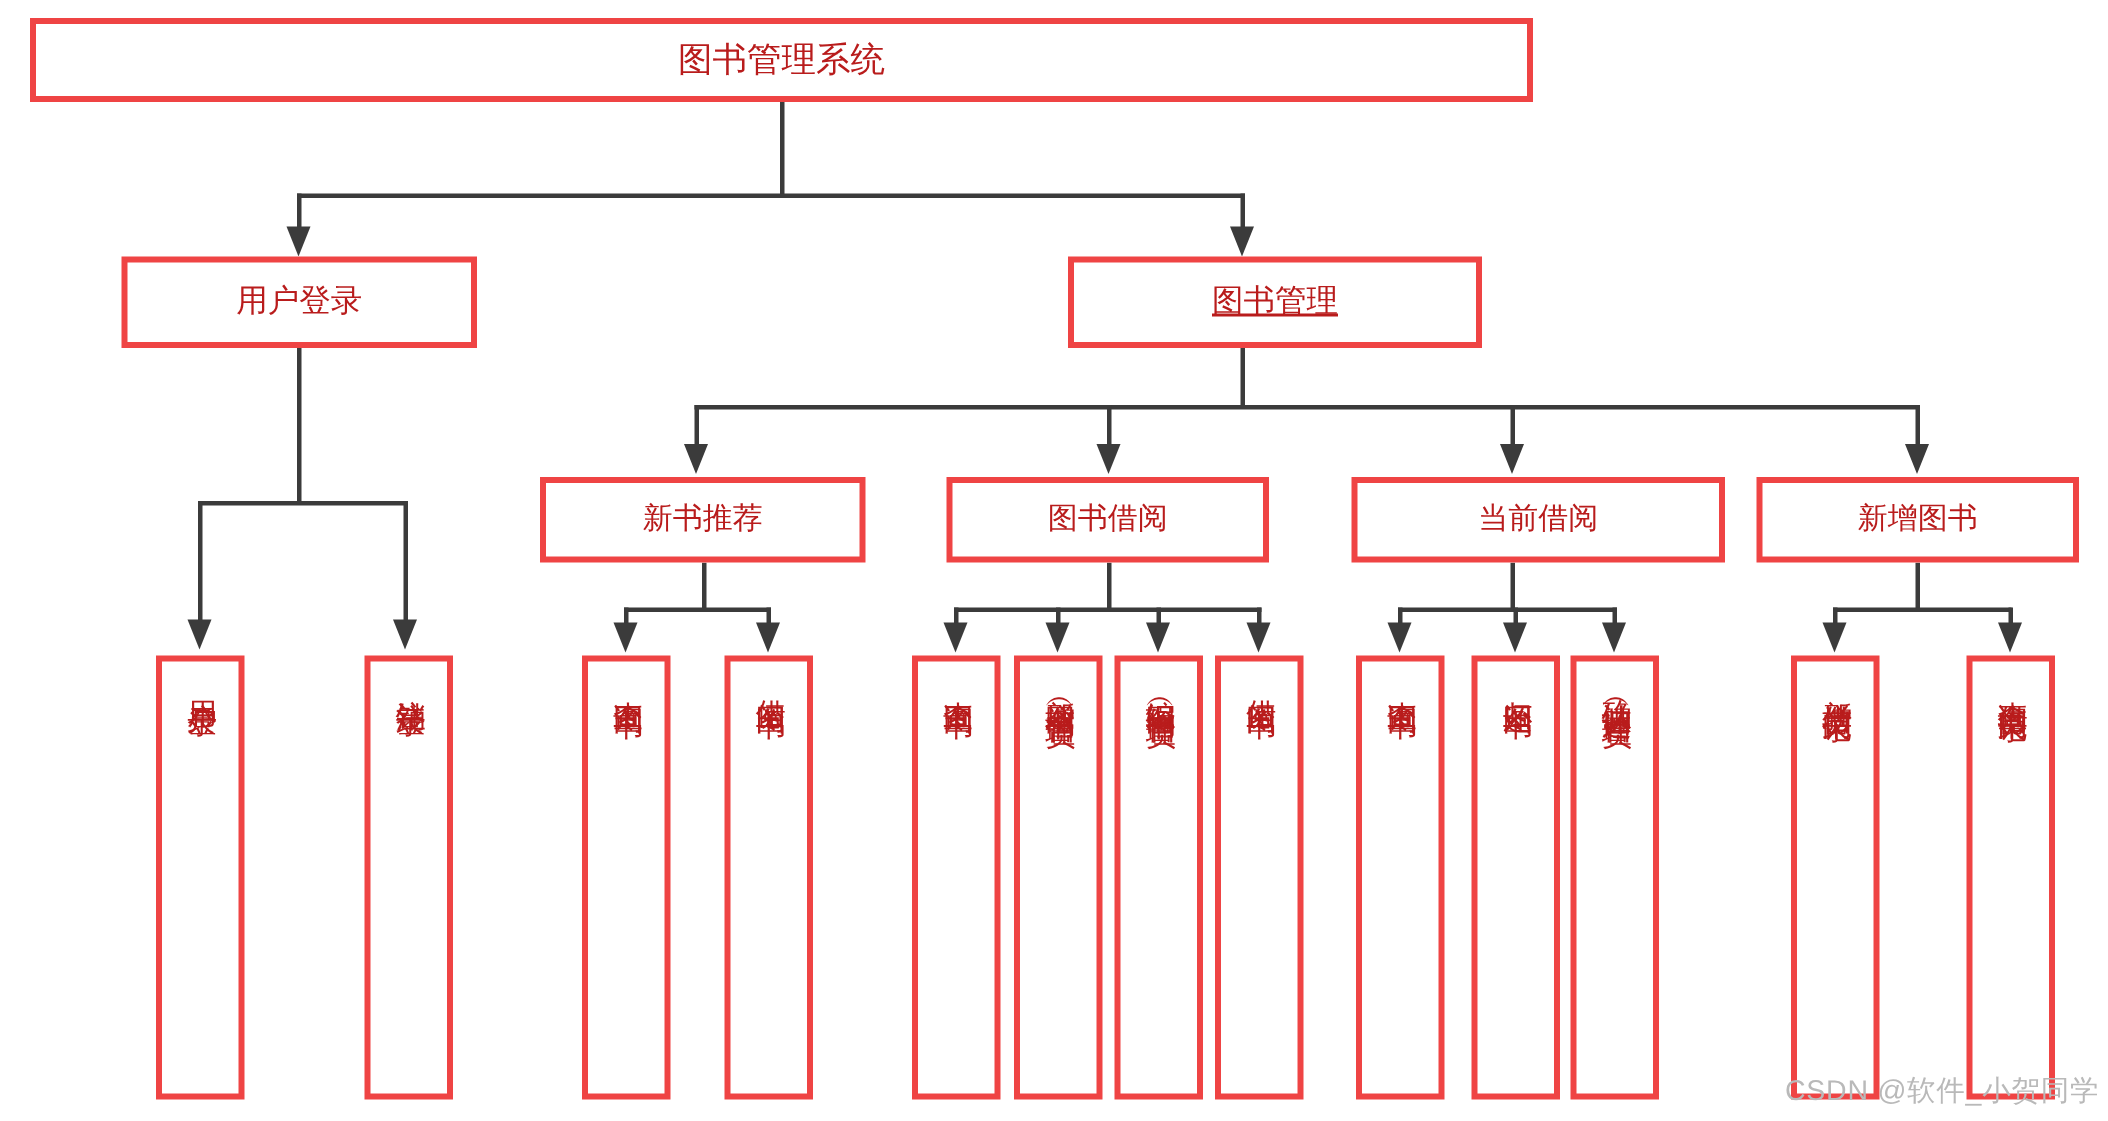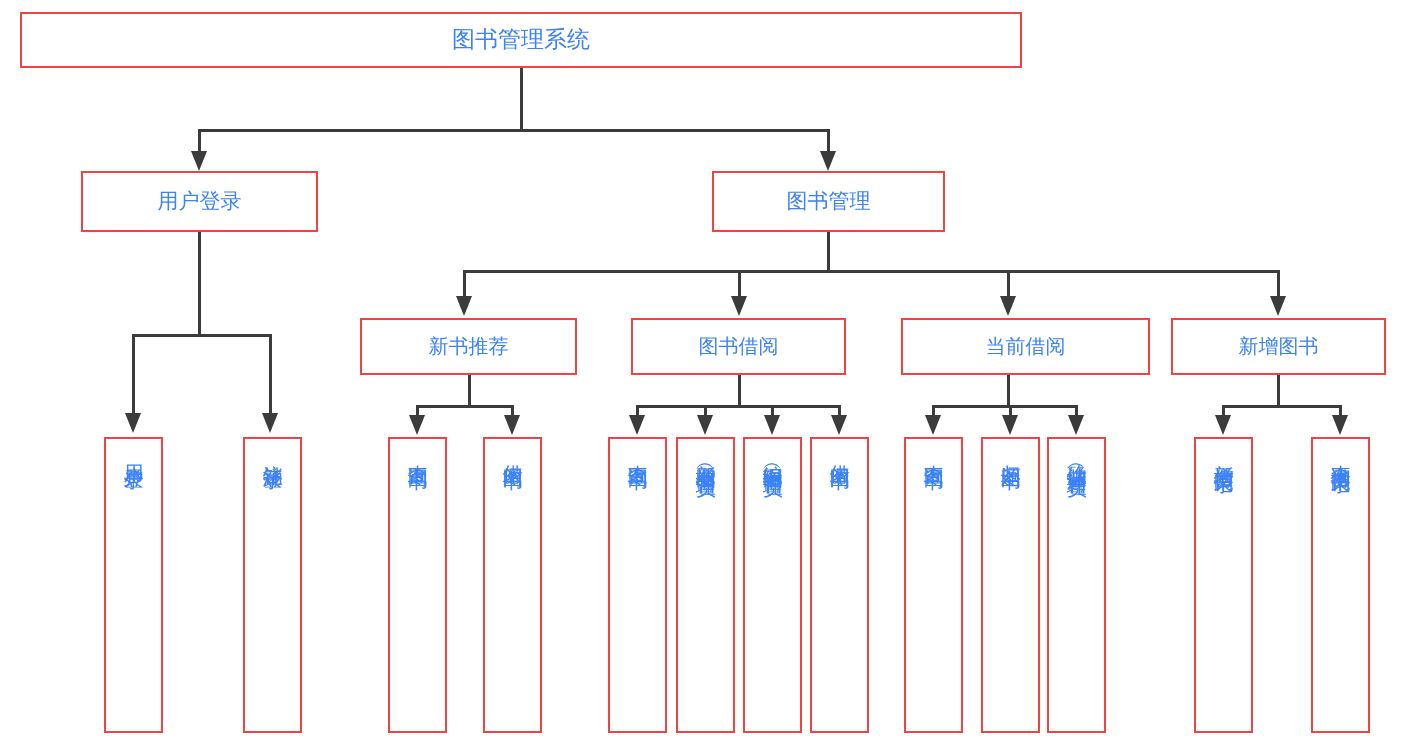--- a/index.html
+++ b/index.html
@@ -12,25 +12,25 @@
     width:1405px;
     height:747px;
     background:#ffffff;
     overflow:hidden;
   }
   
   .node{
     position:absolute;
     box-sizing:border-box;
     background:#ffffff;
-    border:2px solid #ef4444;
+    border:4px solid #ef4444;
     display:flex;
     align-items:center;
     justify-content:center;
-    color:#3b82f6;
+    color:#b91c1c;
     line-height:1.18;
     text-align:center;
   }
   .node.root{ font-size:23px; }
   .node.lvl1{ font-size:21px; }
   .node.lvl2{ font-size:20px; }
   
   .node.leaf{
     font-size:20px;
     align-items:flex-start;
@@ -129,21 +129,21 @@
   <div class="arrow" style="left:1332px;top:415px;"></div>
 
   <div class="node root" style="left:20px;top:12px;width:1002px;height:56px;">
     <span>图书管理系统</span>
   </div>
 
   <div class="node lvl1" style="left:81px;top:171px;width:237px;height:61px;">
     <span>用户登录</span>
   </div>
 
-  <div class="node lvl1" style="left:712px;top:171px;width:233px;height:61px;">
+  <div class="node lvl1" style="left:712px;top:171px;width:276px;height:61px;text-decoration:underline;">
     <span>图书管理</span>
   </div>
 
   <div class="node lvl2" style="left:631px;top:318px;width:215px;height:57px;">
     <span>图书借阅</span>
   </div>
   <div class="node lvl2" style="left:360px;top:318px;width:217px;height:57px;">
     <span>新书推荐</span>
   </div>
   <div class="node lvl2" style="left:901px;top:318px;width:249px;height:57px;">
@@ -190,14 +190,15 @@
     <span class="vtext">确认归还（管理员）</span>
   </div>
 
   <div class="node leaf" style="left:1194px;top:437px;width:59px;height:296px;">
     <span class="vtext">新增借阅记录</span>
   </div>
   <div class="node leaf" style="left:1311px;top:437px;width:59px;height:296px;">
     <span class="vtext">查询借阅记录</span>
   </div>
 
+  <div id="watermark" style="left:1190px;top:714px;">CSDN @软件_小贺同学</div>
 
 </div>
 
 </body></html>

